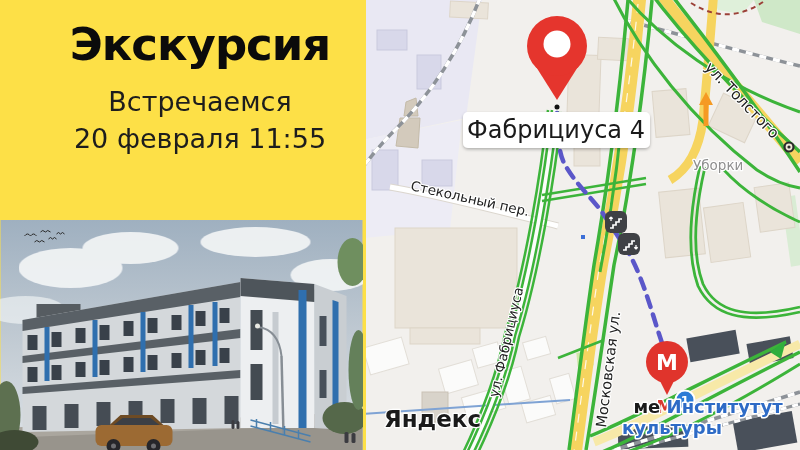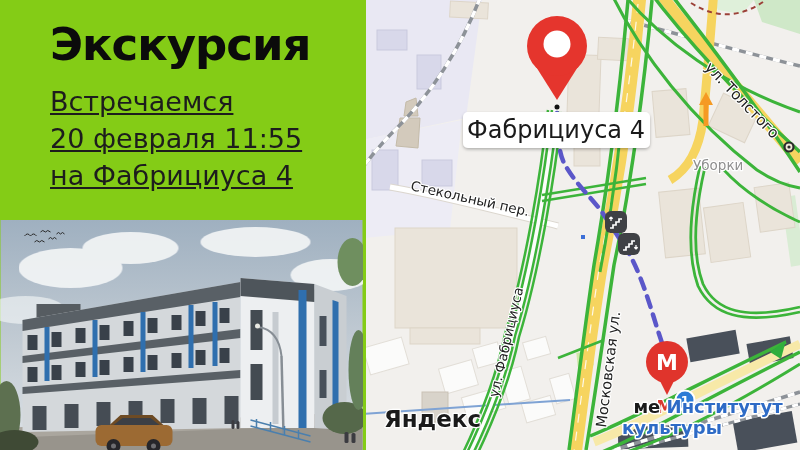--- a/index.html
+++ b/index.html
@@ -1,37 +1,36 @@
 <!DOCTYPE html>
 <html><head>
 <meta charset="utf-8">
 <style>
   html,body{margin:0;padding:0;background:#888;}
-  .page{position:relative;width:800px;height:450px;background:#84cc16;overflow:hidden;
-        font-family:"DejaVu Sans","Liberation Sans",sans-serif;}
+  .page{position:relative;width:800px;height:450px;background:#fde047;overflow:hidden;
+        font-family:"DejaVu Sans","Liberation Sans",sans-serif;text-align:center;}
   .text-block{position:absolute;left:50px;top:18px;width:300px;color:#111;}
   .text-block h1{margin:0 0 12px 0;font-size:45px;font-weight:800;letter-spacing:-1px;color:#0b0b0b;}
-  .text-block p{margin:0;font-size:27px;line-height:37px;color:#1d1d1d;text-decoration:underline;}
+  .text-block p{margin:0;font-size:27px;line-height:37px;color:#1d1d1d;}
   .photo{position:absolute;left:0;top:220px;width:363px;height:230px;overflow:hidden;}
   .map{position:absolute;left:366px;top:0;width:434px;height:450px;overflow:hidden;background:#f2f0ed;}
   svg{display:block;}
   text{font-family:"DejaVu Sans","Liberation Sans",sans-serif;}
   .halo{paint-order:stroke;stroke:#ffffff;stroke-width:3px;stroke-linejoin:round;}
   .halo2{paint-order:stroke;stroke:#ffffff;stroke-width:2.4px;stroke-linejoin:round;}
 </style>
 </head>
 <body>
 
 <div class="page">
 
   <div class="text-block">
     <h1>Экскурсия</h1>
     <p>Встречаемся</p>
     <p>20 февраля 11:55</p>
-    <p>на Фабрициуса 4</p>
   </div>
 
   <div class="photo">
     <svg width="363" height="230" viewBox="0 0 362 230">
       <defs>
         <linearGradient id="sky" x1="0" y1="0" x2="0" y2="1">
           <stop offset="0" stop-color="#9fb0c0"></stop>
             <stop offset="0.55" stop-color="#c3ccd4"></stop>
             <stop offset="1" stop-color="#dde2e6"></stop>
         </linearGradient>

